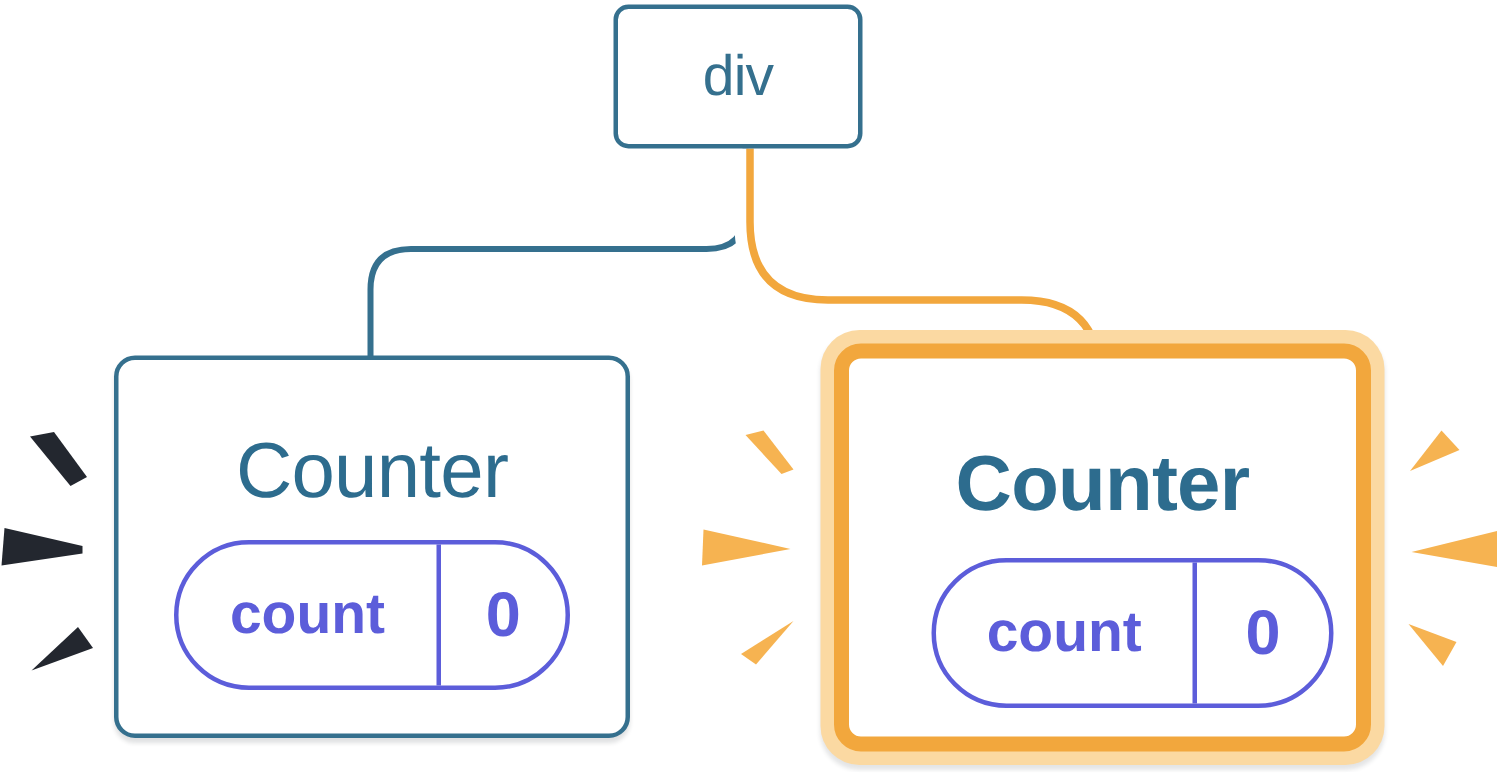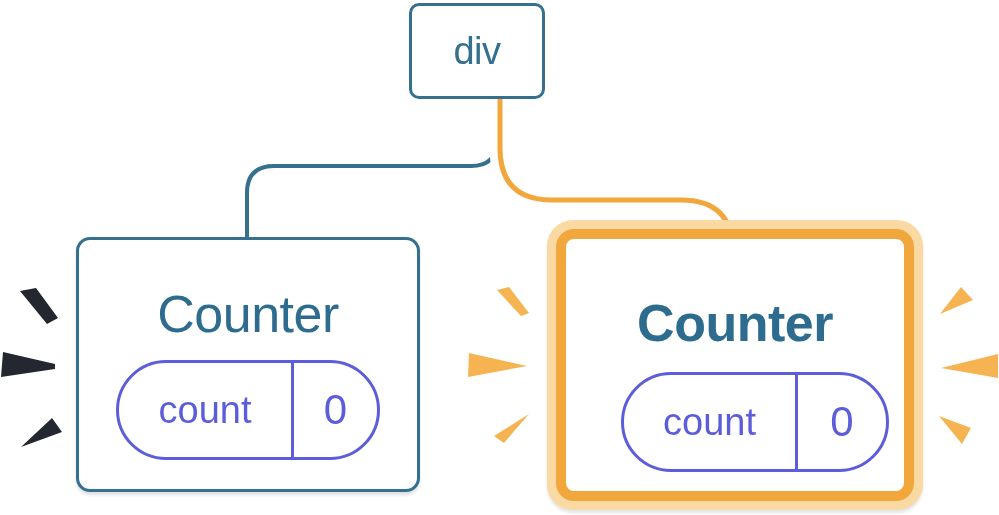--- a/index.html
+++ b/index.html
@@ -14,21 +14,21 @@
   .layer {
     position: absolute;
     left: 0; top: 0;
     width: 999px; height: 515px;
     z-index: 0;
   }
   
   .node-div {
     position: absolute;
     left: 409px; top: 3px;
-    width: 136px; height: 96px;
+    width: 166px; height: 96px;
     box-sizing: border-box;
     background: #ffffff;
     border: 3px solid #35708E;
     border-radius: 10px;
     z-index: 2;
     display: flex;
     align-items: center;
     justify-content: center;
   }
   .node-div .node-label {
@@ -83,20 +83,21 @@
   
   .pill {
     position: absolute;
     box-sizing: border-box;
     border: 3px solid #5C5DDA;
     border-radius: 60px;
     background: #ffffff;
     display: flex;
     align-items: stretch;
     z-index: 2;
+    font-weight: bold;
   }
   .card-left .pill  { left: 37px; top: 120px; width: 264px; height: 100px; }
   .card-right .pill { left: 55px; top: 133px; width: 268px; height: 100px; }
   .pill-key, .pill-value {
     display: flex;
     align-items: center;
     justify-content: center;
     color: #5C5DDA;
   }
   .pill-key   { font-size: 38px; }

